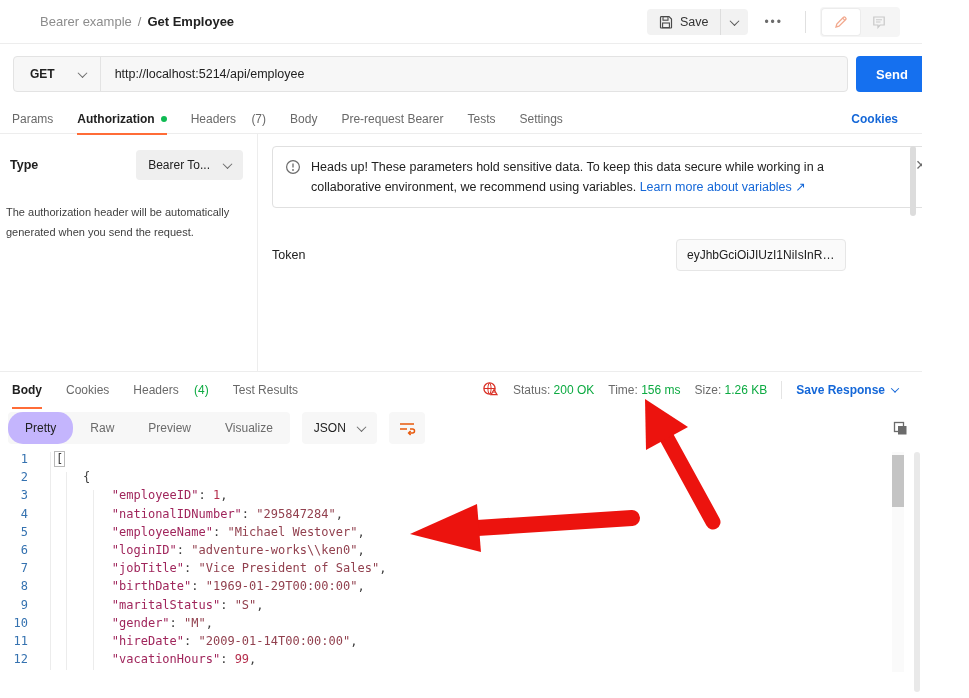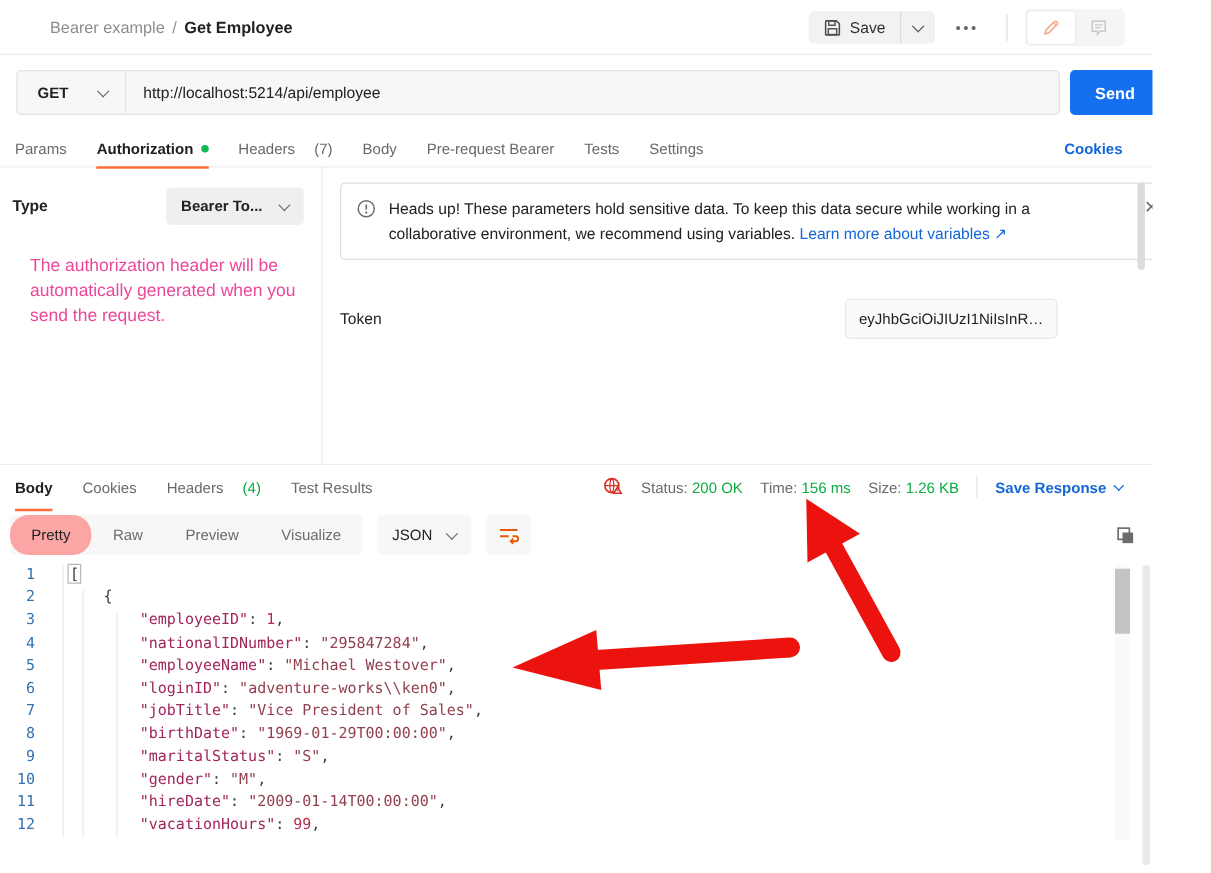--- a/index.html
+++ b/index.html
@@ -38,23 +38,23 @@
   .tab { padding:0 12px; height:30px; display:flex; align-items:center; gap:6px; cursor:pointer; position:relative; white-space:nowrap; }
   .tab.active { color:#212121; font-weight:600; }
   .tab.active::after { content:""; position:absolute; left:12px; right:12px; bottom:-1px; height:2px; background:#ff6c37; }
   .green-dot { width:6px; height:6px; border-radius:50%; background:#0fba53; }
   .cookies-link { position:absolute; right:24px; color:#1467d8; font-weight:600; cursor:pointer; }
 
   
   .auth-left { position:absolute; left:0; top:134px; width:258px; height:238px; border-right:1px solid #ededed; }
   .type-row { display:flex; align-items:center; justify-content:space-between; padding:16px 14px 0 10px; }
   .type-label { font-size:12.5px; font-weight:700; color:#212121; }
-  .type-select { display:flex; align-items:center; gap:14px; background:#efefef; border-radius:4px; padding:8px 12px; font-size:12px; font-weight:700; color:#212121; cursor:pointer; }
+  .type-select { display:flex; align-items:center; gap:14px; background:#efefef; border-radius:4px; padding:8px 12px; font-size:12px; font-weight:400; color:#212121; cursor:pointer; }
   .type-select .chev { color:#6b6b6b; }
-  .auth-desc { padding:22px 14px 0 24px; font-size:14px; color:#ec4899; line-height:20px; }
+  .auth-desc { padding:22px 14px 0 6px; font-size:11px; color:#404040; line-height:20px; }
   .auth-link { display:block; padding:6px 14px 0 10px; font-size:12.5px; color:#1467d8; cursor:pointer; text-decoration:none; }
 
   
   .banner { position:absolute; left:272px; top:146px; width:668px; min-height:46px; border:1px solid #e0e0e0; border-radius:4px; background:#fff; display:flex; padding:10px 12px; gap:10px; }
   .banner-text { font-size:12.5px; color:#212121; line-height:20px; width:586px; }
   .banner-link { color:#1467d8; cursor:pointer; text-decoration:none; }
   .banner-close { margin-left:auto; color:#6b6b6b; font-size:14px; cursor:pointer; line-height:16px; }
   .token-row { position:absolute; left:272px; top:236px; width:668px; display:flex; align-items:center;margin-top:12px; }
   .token-label { font-size:12.5px; color:#212121; }
   .token-input { position:absolute; left:404px; width:170px; height:32px; background:#fafafa; border:1px solid #e6e6e6; border-radius:4px; font-size:12px; color:#212121; padding:0 10px; outline:none; text-overflow:ellipsis; font-family:"Liberation Sans",sans-serif; }
@@ -67,21 +67,21 @@
   .resp-meta { position:absolute; right:24px; display:flex; align-items:center; gap:14px; font-size:12px; }
   .meta-pair { color:#6b6b6b; white-space:nowrap; }
   .meta-val { color:#0caa41; }
   .meta-div { width:1px; height:18px; background:#e4e4e4; }
   .save-resp { color:#1467d8; font-weight:700; display:flex; align-items:center; gap:7px; cursor:pointer; }
   .save-resp .chev { width:6px; height:6px; }
 
   .resp-toolbar { position:absolute; left:8px; top:412px; width:953px; height:32px; display:flex; align-items:center; gap:12px; }
   .seg-group { display:flex; background:#f7f7f7; border-radius:4px; overflow:hidden; height:32px; }
   .seg { display:flex; align-items:center; padding:0 17px; font-size:12px; color:#6b6b6b; cursor:pointer; }
-  .seg.active { background:#fca5a5; color:#212121; border-radius:15px; }
+  .seg.active { background:#c4b5fd; color:#212121; border-radius:15px; }
   .fmt-select { display:flex; align-items:center; gap:12px; background:#f7f7f7; border-radius:4px; height:32px; padding:0 12px; font-size:12px; color:#212121; cursor:pointer; }
   .fmt-select .chev { color:#6b6b6b; }
   .wrap-btn { width:36px; height:32px; background:#f7f7f7; border-radius:4px; display:flex; align-items:center; justify-content:center; cursor:pointer; }
   .tool-icons { margin-left:auto; display:flex; gap:16px; align-items:center; padding-right:22px; }
   .tool-icons > * { cursor:pointer; }
 
   
   .code-area { position:absolute; left:0; top:450px; width:940px; height:224px; font-family:"DejaVu Sans Mono","Liberation Mono",monospace; font-size:12px; line-height:18.2px; overflow:hidden; }
   .code-line { display:flex; white-space:pre; }
   .ln { width:36px; text-align:right; color:#3572b0; flex:0 0 36px; padding-right:8px; }

